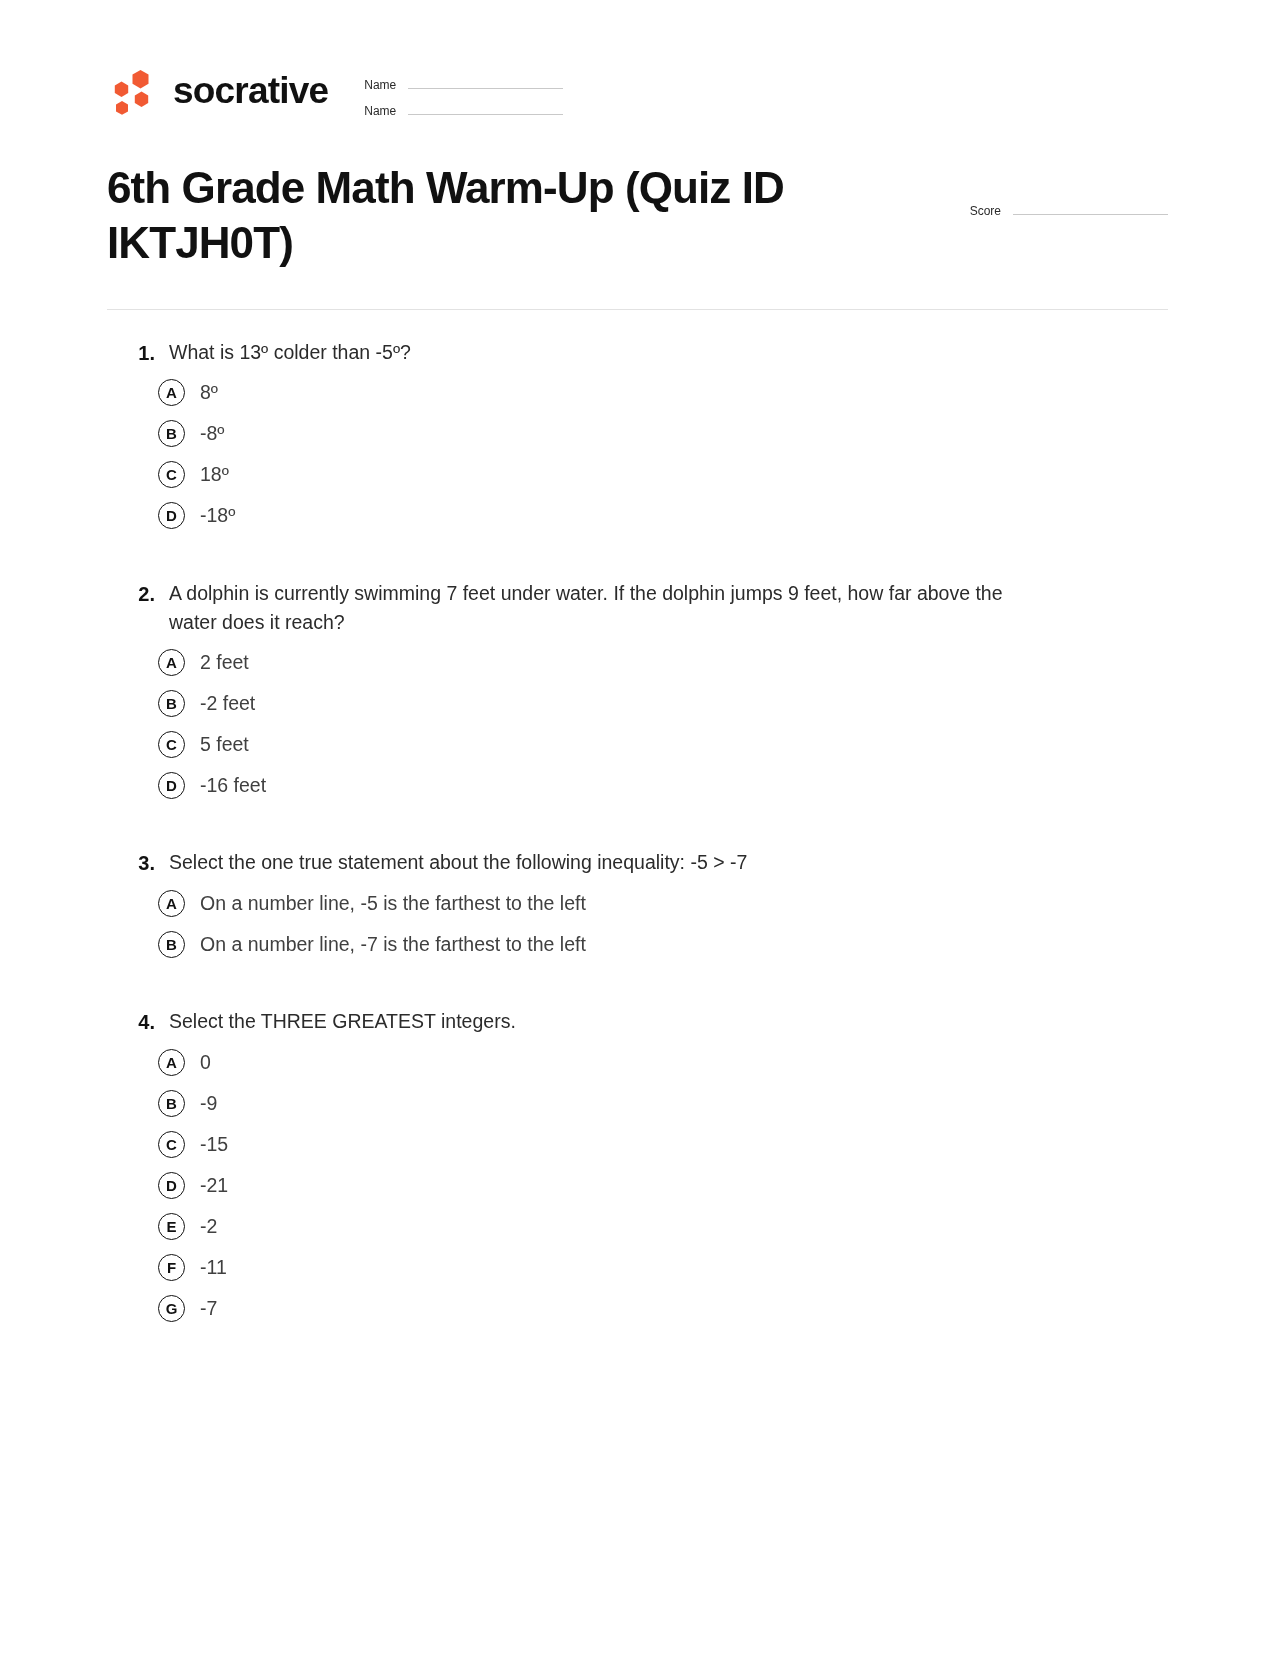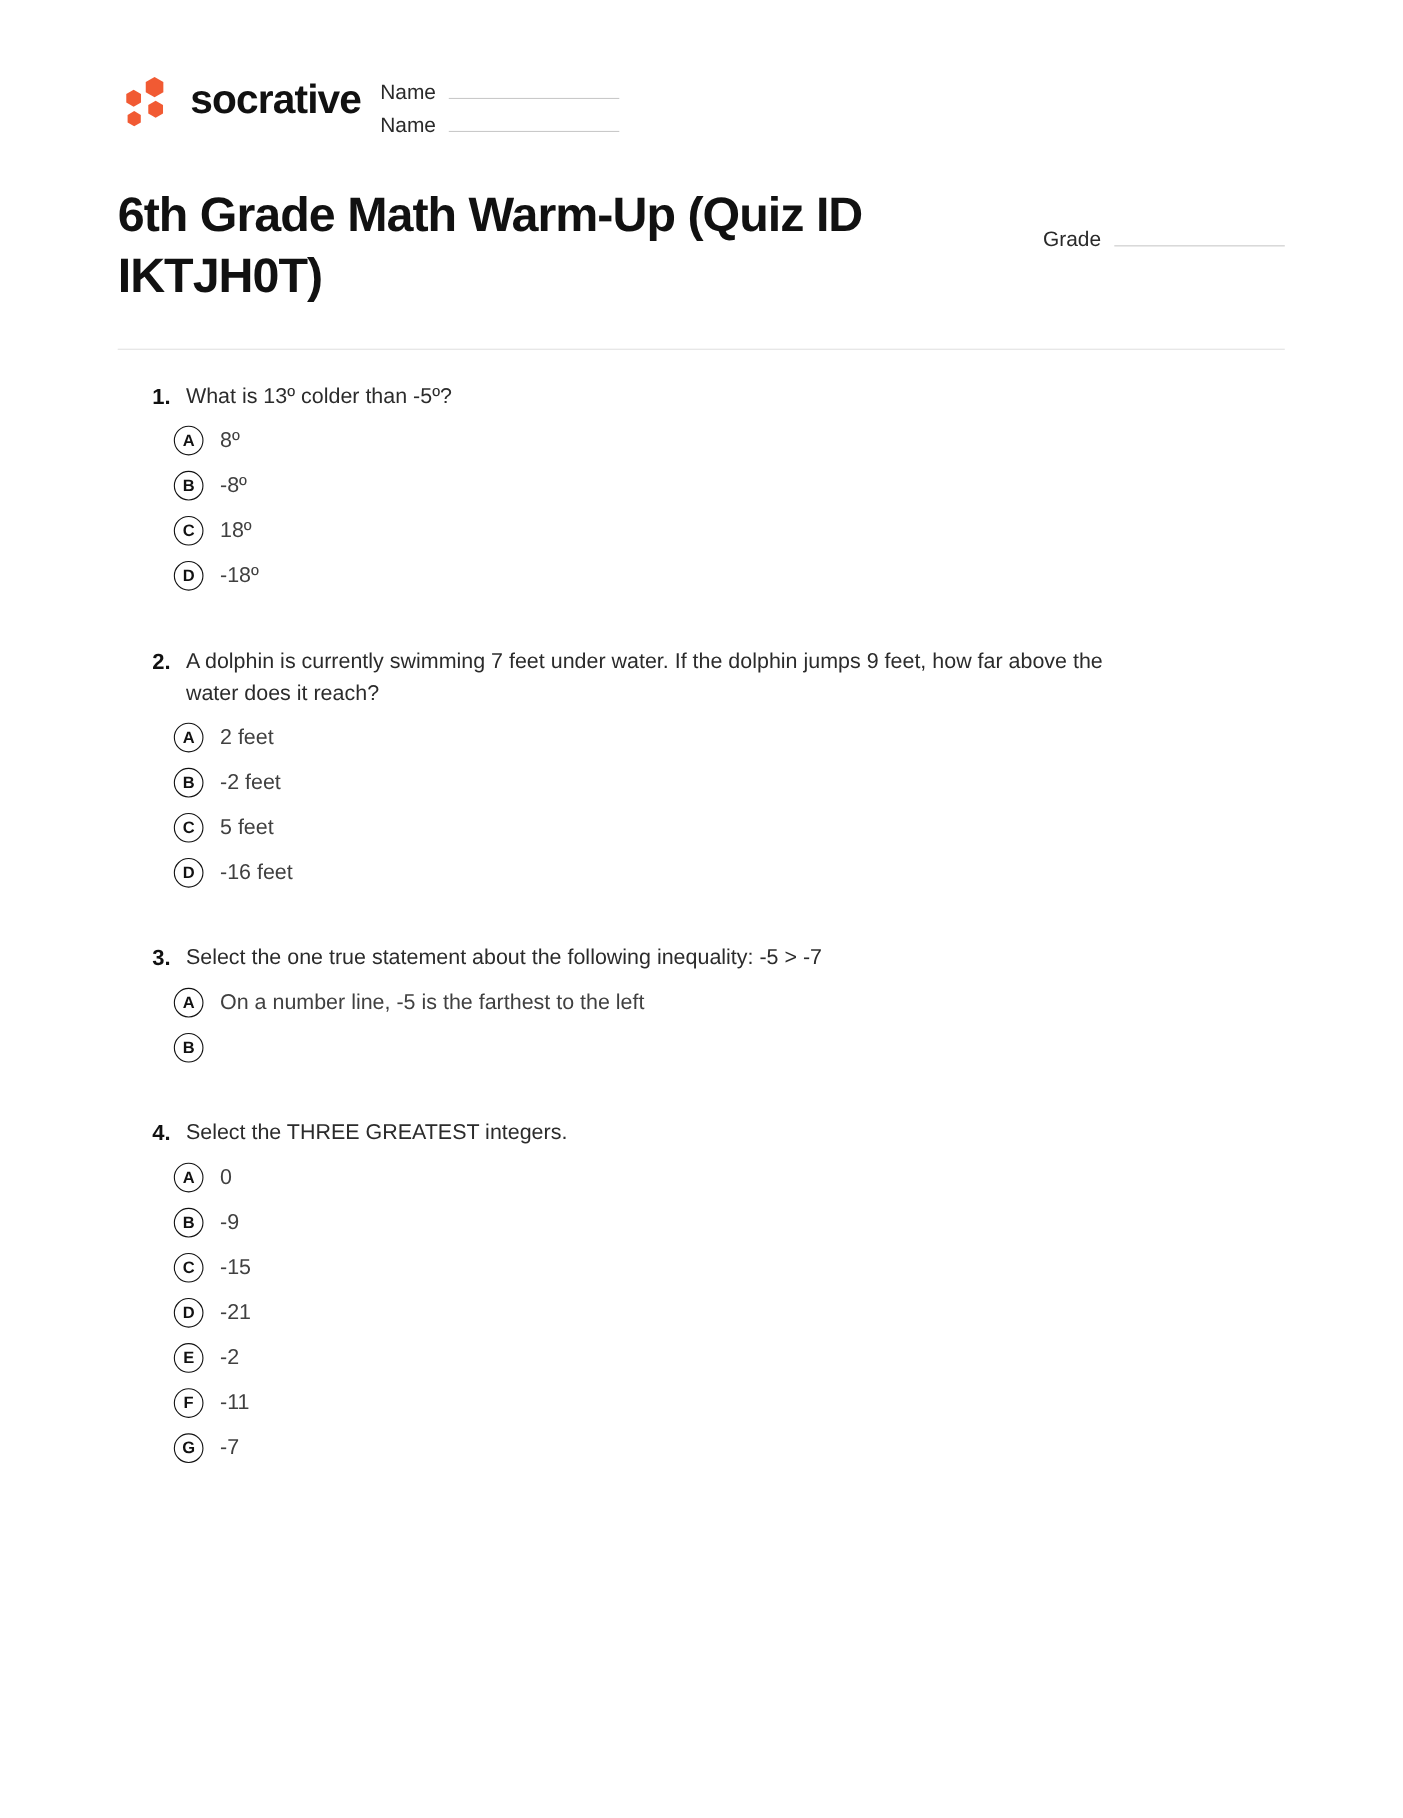--- a/index.html
+++ b/index.html
@@ -55,21 +55,21 @@
     padding-top: 12px;
   }
   .meta-line {
     display: flex;
     align-items: baseline;
     justify-content: flex-end;
     gap: 12px;
     margin-bottom: 8px;
   }
   .meta-label {
-    font-size: 19px;
+    font-size: 12px;
     color: #2a2a2a;
     white-space: nowrap;
   }
   .meta-rule {
     display: block;
     width: 155px;
     border-bottom: 1px solid #c9c9c9;
     height: 14px;
   }
 
@@ -193,21 +193,21 @@
         <span class="meta-rule"></span>
       </div>
     </div>
 
   </div>
 
   <div class="title-row">
     <h1 class="quiz-title">6th Grade Math Warm-Up (Quiz ID IKTJH0T)</h1>
     <div class="score-block">
       <div class="meta-line">
-        <span class="meta-label">Grade</span>
+        <span class="meta-label">Score</span>
         <span class="meta-rule"></span>
       </div>
     </div>
   </div>
 
   <div class="divider"></div>
 
   <div class="questions">
 
     <div class="question">
@@ -265,20 +265,21 @@
         <span class="q-num">3.</span>
         <span class="q-text">Select the one true statement about the following inequality: -5 &gt; -7</span>
       </div>
       <div class="choices">
         <div class="choice">
           <span class="choice-bubble">A</span>
           <span class="choice-text">On a number line, -5 is the farthest to the left</span>
         </div>
         <div class="choice">
           <span class="choice-bubble">B</span>
+          <span class="choice-text">On a number line, -7 is the farthest to the left</span>
         </div>
       </div>
     </div>
 
     <div class="question">
       <div class="q-head">
         <span class="q-num">4.</span>
         <span class="q-text">Select the THREE GREATEST integers.</span>
       </div>
       <div class="choices">

